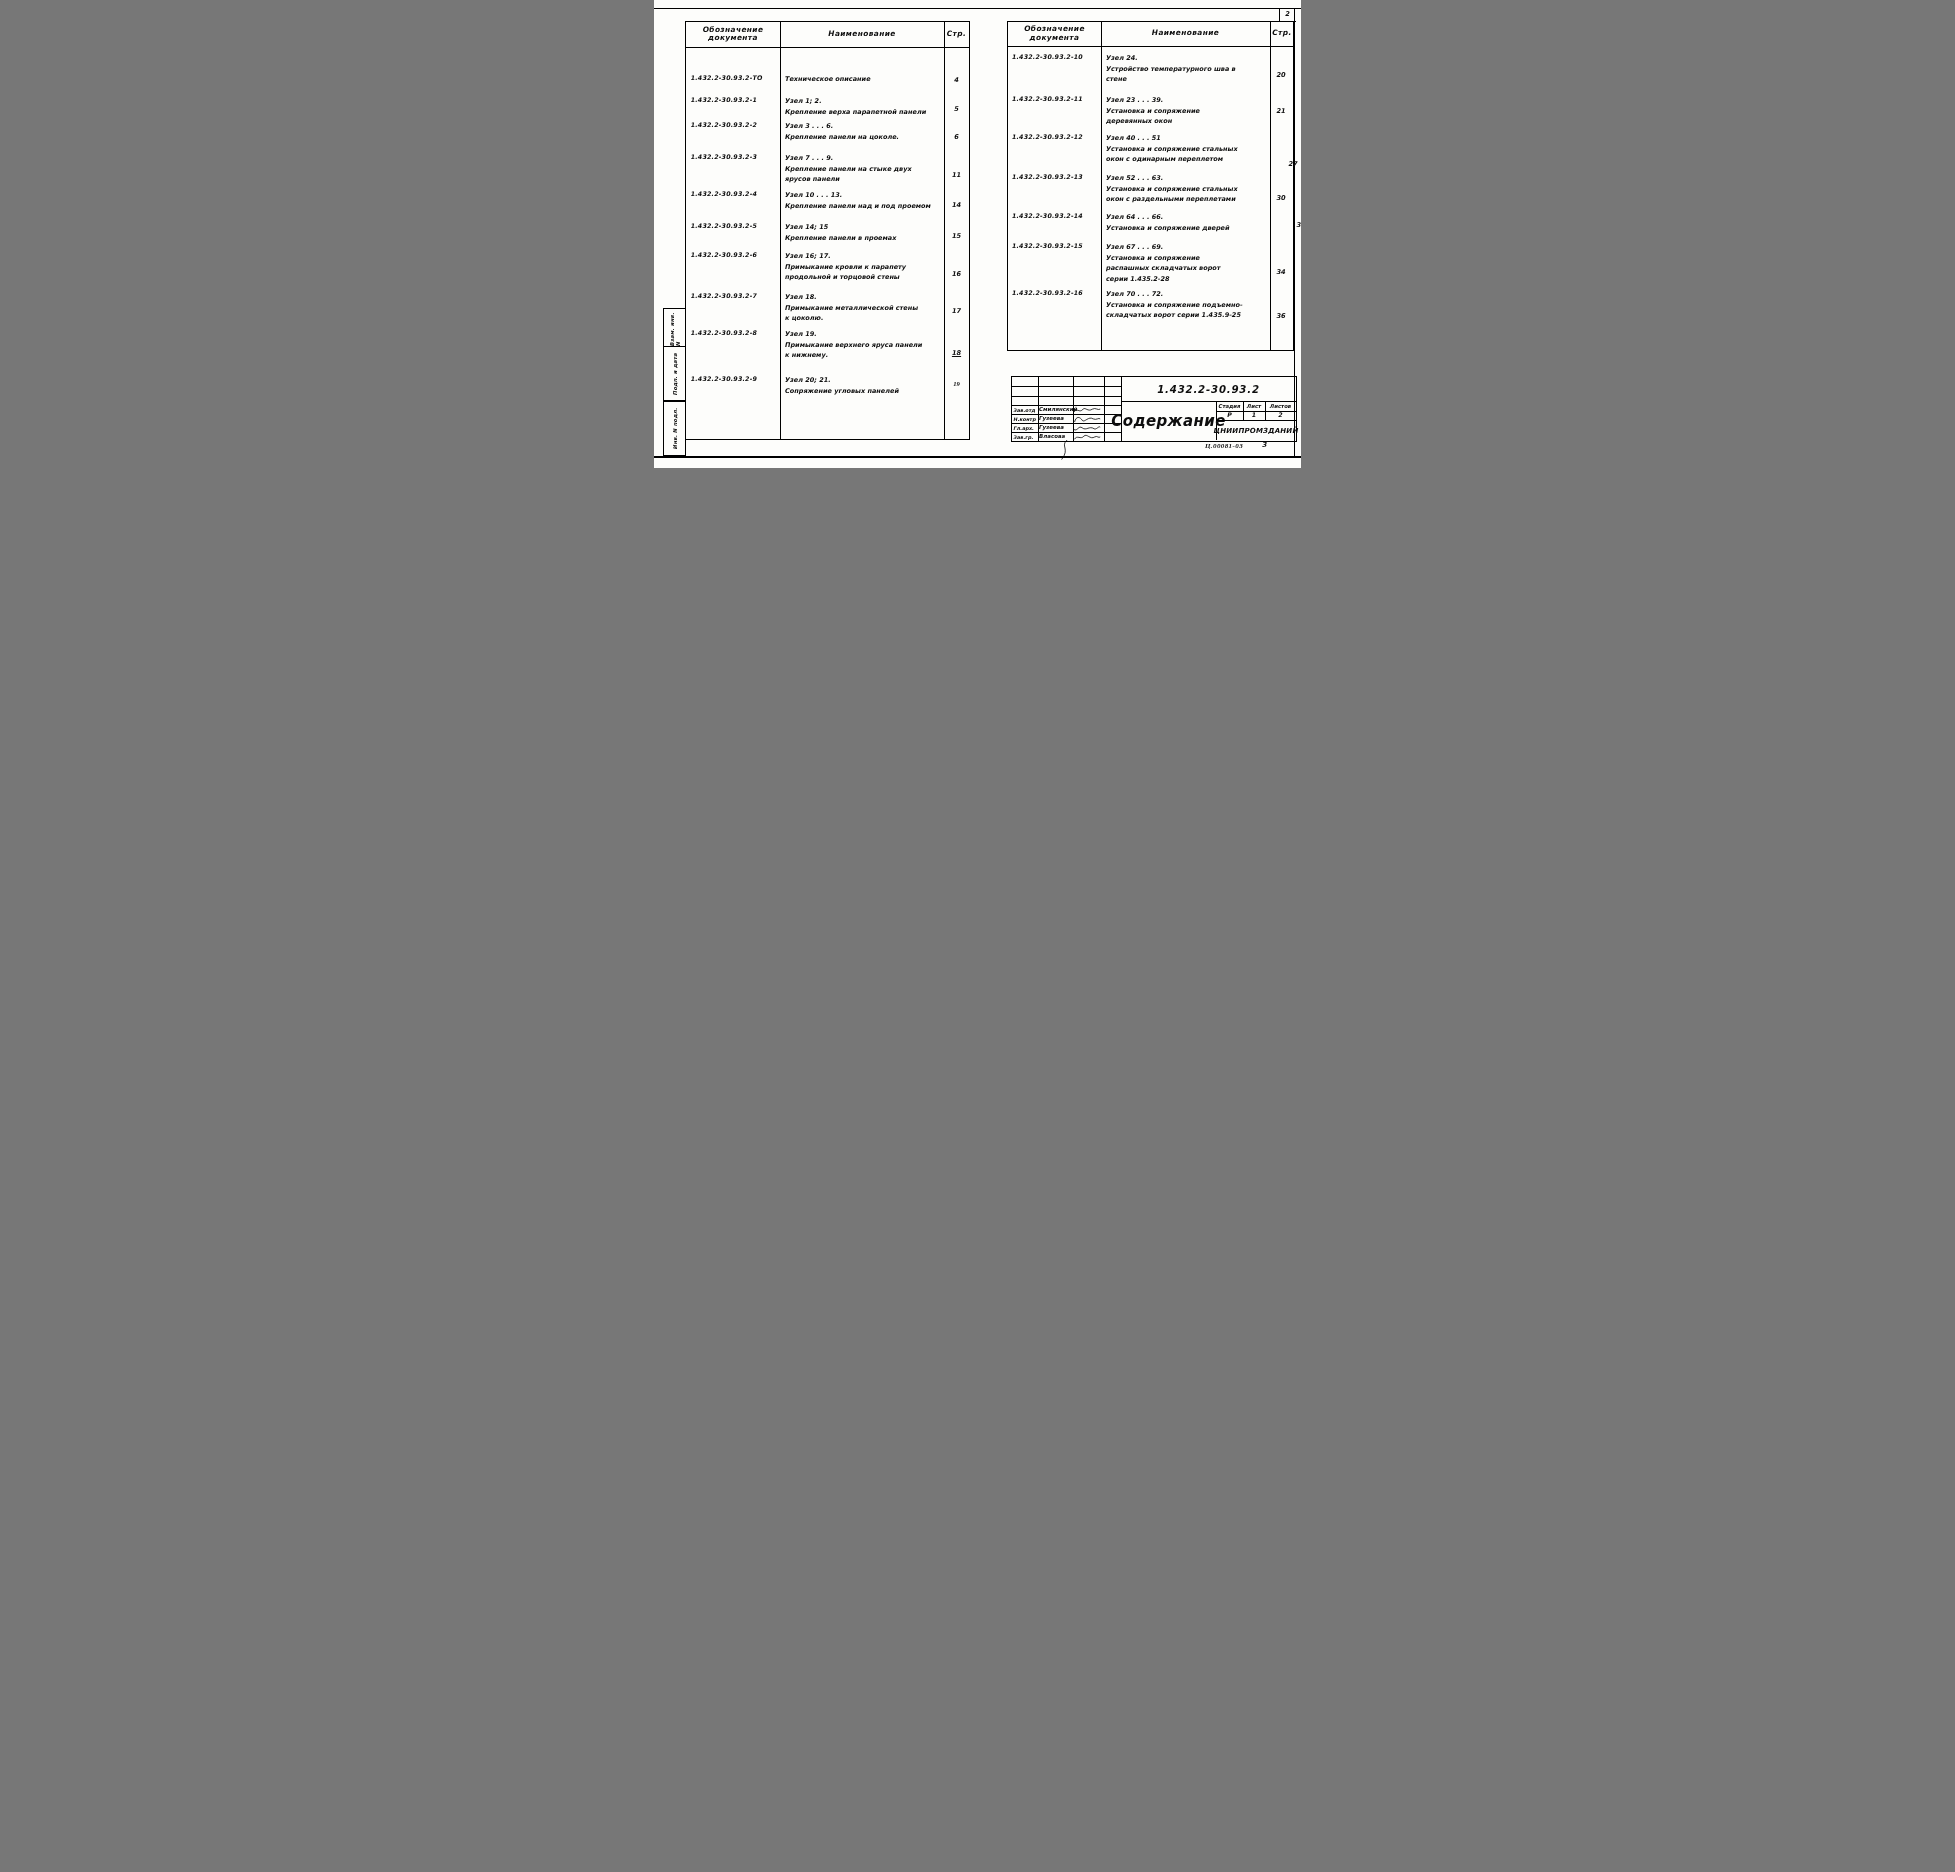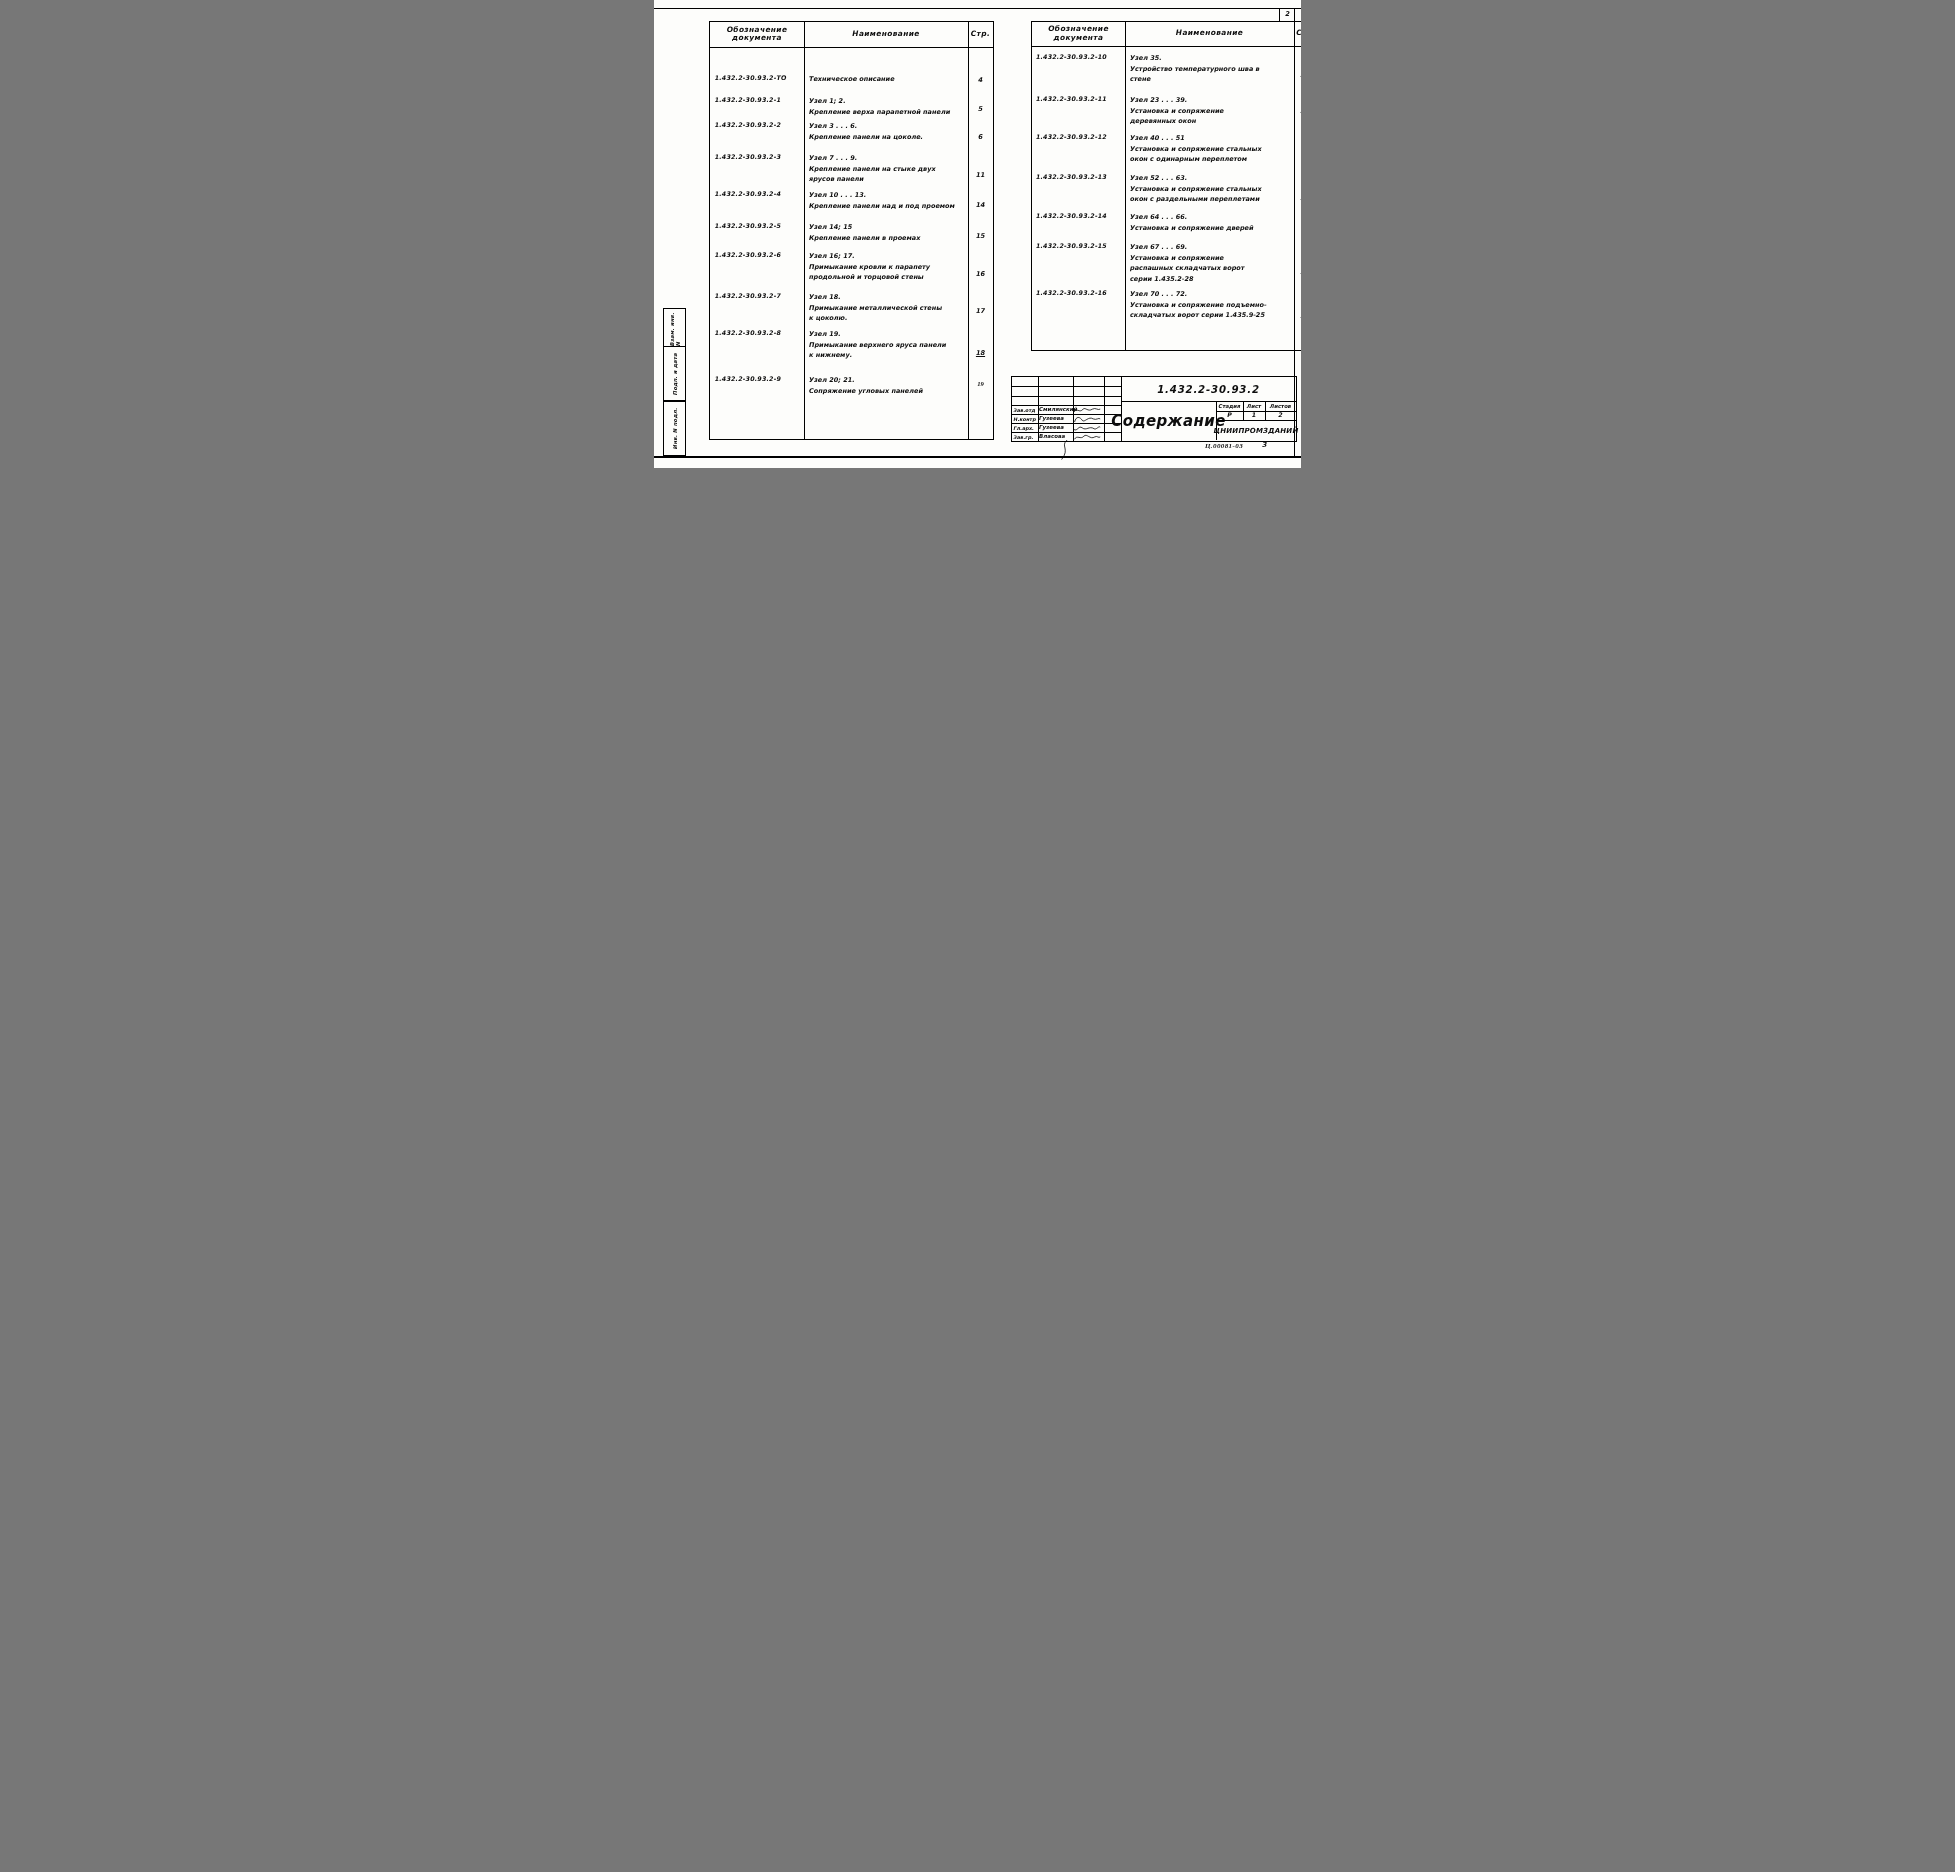--- a/index.html
+++ b/index.html
@@ -6,21 +6,21 @@
   #sheet {
     position:relative; width:647px; height:468px; margin:0 auto;
     background:#fdfdfb; overflow:hidden;
     font-family:"DejaVu Sans", sans-serif; font-style:italic; font-weight:bold; color:#0e0e0e;
   }
   .ln { position:absolute; background:#000; }
   .v  { position:absolute; top:0; bottom:0; width:0.8px; background:#000; }
   .hline { position:absolute; height:1.2px; background:#000; }
 
   
-  .tbl { position:absolute; border:1.2px solid #000;margin-left:24px; }
+  .tbl { position:absolute; border:1.2px solid #000; }
   #tbl-left  { left:31px;  top:21px; width:283px; height:417px; }
   #tbl-right { left:353px; top:21px; width:285px; height:328px;  }
   .hdr { position:absolute; text-align:center; font-size:7.4px; letter-spacing:0.4px; }
   .hdr2 { white-space:pre-line; line-height:8.6px; }
   .row { position:absolute; left:0; width:100%; height:0; overflow:visible; }
   .des { position:absolute; font-size:6.3px; letter-spacing:0.2px; white-space:nowrap; }
   .nm  { position:absolute; font-size:6.5px; line-height:10.6px; white-space:pre-line; }
   .pg  { position:absolute; font-size:6.6px; text-align:center; }
   #tbl-left  .des { left:4.7px;  width:88px; }
   #tbl-left  .nm  { left:99px; width:156px; }
@@ -169,21 +169,21 @@
     <div class="v" style="left:262px;"></div>
     <div class="hline" style="left:0; top:23.5px; width:285px;"></div>
 
     <div class="hdr hdr2" style="left:0; top:3.1px; width:93px;">Обозначение
 документа</div>
     <div class="hdr" style="left:93px; top:6.3px; width:169px;">Наименование</div>
     <div class="hdr" style="left:262px; top:6.3px; width:24px;">Стр.</div>
 
     <div class="row" style="top:31px;">
       <div class="des">1.432.2-30.93.2-10</div>
-      <div class="nm">Узел 35.
+      <div class="nm">Узел 24.
 Устройство температурного шва в
 стене</div>
     </div>
     <div class="pg" style="top:49px;">20</div>
 
     <div class="row" style="top:73px;">
       <div class="des">1.432.2-30.93.2-11</div>
       <div class="nm">Узел 23 . . . 39.
 Установка и сопряжение
 деревянных окон</div>

